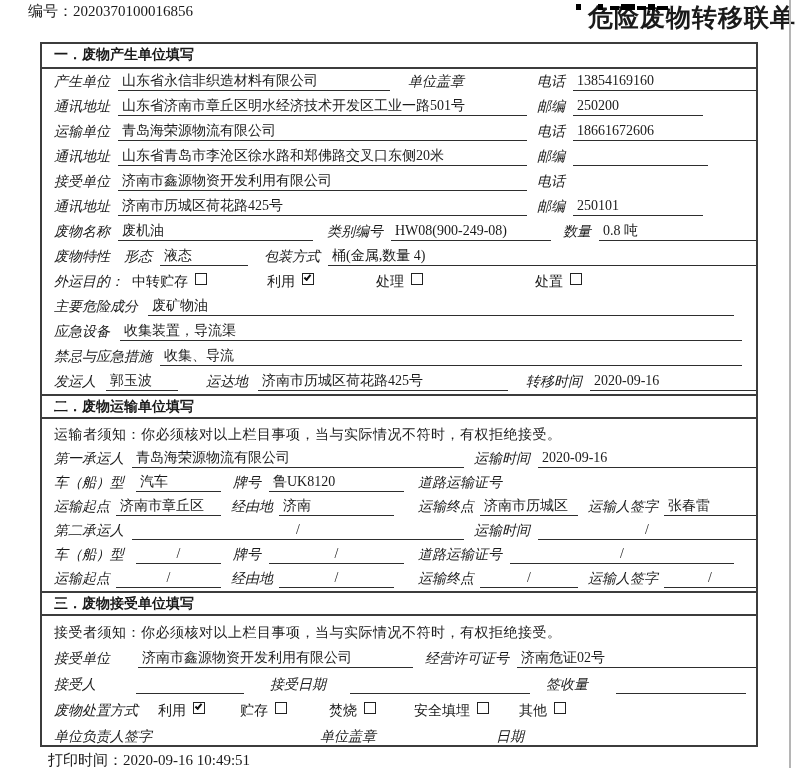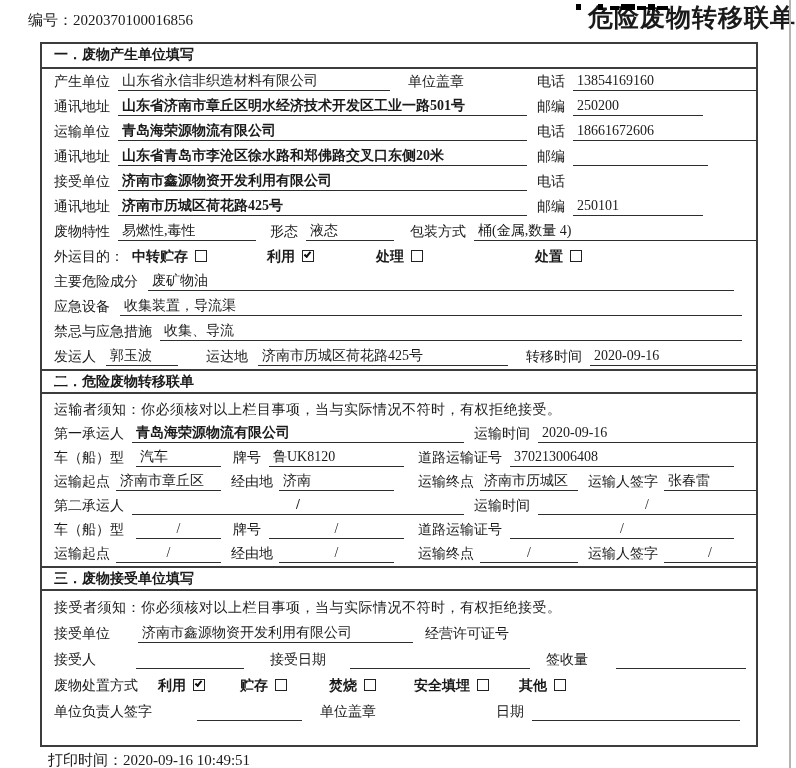--- a/index.html
+++ b/index.html
@@ -4,21 +4,21 @@
 <style>
   * { box-sizing: border-box; margin: 0; padding: 0; }
   html,body { width:796px; height:768px; }
   body {
     position: relative;
     background: #ffffff;
     font-family: "Liberation Serif", "DejaVu Serif", serif;
     color: #1a1a1a;
     overflow: hidden;
   }
-  .serial { position:absolute; left:28px; top:11px; font-size:15px; }
+  .serial { position:absolute; left:28px; top:2px; font-size:15px; }
   .title  { position:absolute; left:80px; top:1px; width:716px; text-align:right;
             font-size:25px; font-weight:700; letter-spacing:1px; }
   .qr-frag { position:absolute; left:576px; top:0; width:92px; height:10px; overflow:hidden; }
   .page-edge { position:absolute; left:789px; top:0; width:2px; height:768px; background:#b5b5b5; }
 
   .form {
     position:absolute; left:40px; top:42px; width:718px; height:705px;
     border:2px solid #3c3c3c; overflow:hidden; background:#fff;
   }
   .sec {
@@ -26,31 +26,31 @@
     padding-left:12px; border-bottom:2px solid #3c3c3c;
   }
   .sec.bt { border-top:2px solid #3c3c3c; }
   .row {
     display:flex; align-items:flex-end; padding-left:12px; padding-bottom:3px;
     font-size:14px; white-space:nowrap;
   }
   .row > *, .left > * { line-height:18px; }
   .h1 { height:25px; } .h2 { height:24px; } .h3 { height:26px; }
   .hn { height:28px; } .hn3 { height:29px; }
-  .lbl { flex:none; }
+  .lbl { flex:none;font-style:italic; }
   .val {
     display:inline-block; border-bottom:1px solid #2e2e2e;
     padding:0 4px; margin-left:8px; min-height:18px; overflow:hidden;
   }
   .fill { flex:1; }
   .slash { text-align:center; }
   .left { display:flex; align-items:flex-end; flex:none; width:483px; }
-  .left .fill { margin-right:10px;font-weight:bold; }
+  .left .fill { margin-right:10px; }
   .notice { letter-spacing:0.5px; }
-  .opt { display:inline-flex; align-items:center;font-weight:bold; }
+  .opt { display:inline-flex; align-items:flex-start; }
   .cb {
     display:inline-block; width:12px; height:12px; border:1.5px solid #222;
     margin-left:7px; margin-bottom:2px; position:relative; flex:none;
   }
   .tick { display:none; position:absolute; left:1px; top:1px; width:7px; height:4px;
           border-left:2px solid #111; border-bottom:2px solid #111;
           transform:rotate(-50deg); }
   .cb[data-checked="true"] .tick { display:block; }
   .footer { position:absolute; left:48px; top:751px; font-size:15px; }
   svg rect { shape-rendering:crispEdges; }
@@ -123,24 +123,31 @@
 
   <div class="row h1">
     <div class="left">
       <span class="lbl">通讯地址</span>
       <span class="val fill">济南市历城区荷花路425号</span>
     </div>
     <span class="lbl">邮编</span>
     <span class="val" style="width:130px">250101</span>
   </div>
 
+  <div class="row h1">
+    <span class="lbl">废物名称</span>
+    <span class="val" style="width:195px">废机油</span>
+    <span class="lbl" style="margin-left:14px">类别编号</span>
+    <span class="val" style="width:160px">HW08(900-249-08)</span>
+    <span class="lbl" style="margin-left:12px">数量</span>
+    <span class="val fill">0.8 吨</span>
+  </div>
 
   <div class="row h1">
     <span class="lbl">废物特性</span>
-    <span class="val" style="width:138px">易燃性,毒性</span>
     <span class="lbl" style="margin-left:14px">形态</span>
     <span class="val" style="width:88px">液态</span>
     <span class="lbl" style="margin-left:16px">包装方式</span>
     <span class="val fill">桶(金属,数量 4)</span>
   </div>
 
   <div class="row h1">
     <span class="lbl">外运目的：</span>
     <span class="opt" style="margin-left:8px">
       <span>中转贮存</span>
@@ -179,42 +186,41 @@
 
   <div class="row h1">
     <span class="lbl">发运人</span>
     <span class="val" style="width:72px;margin-left:10px">郭玉波</span>
     <span class="lbl" style="margin-left:28px">运达地</span>
     <span class="val" style="width:250px;margin-left:10px">济南市历城区荷花路425号</span>
     <span class="lbl" style="margin-left:18px">转移时间</span>
     <span class="val fill">2020-09-16</span>
   </div>
 
-  <div class="sec bt">二．危险废物转移联单</div>
+  <div class="sec bt">二．废物运输单位填写</div>
 
   <div class="row hn">
     <span class="notice">运输者须知：你必须核对以上栏目事项，当与实际情况不符时，有权拒绝接受。</span>
   </div>
 
   <div class="row h2">
     <div class="left" style="width:420px">
       <span class="lbl">第一承运人</span>
       <span class="val fill">青岛海荣源物流有限公司</span>
     </div>
     <span class="lbl">运输时间</span>
     <span class="val fill">2020-09-16</span>
   </div>
 
   <div class="row h2" style="padding-right:22px">
     <span class="lbl">车（船）型</span>
     <span class="val" style="width:85px;margin-left:12px">汽车</span>
     <span class="lbl" style="margin-left:12px">牌号</span>
     <span class="val" style="width:135px">鲁UK8120</span>
     <span class="lbl" style="margin-left:14px">道路运输证号</span>
-    <span class="val fill">370213006408</span>
   </div>
 
   <div class="row h2">
     <span class="lbl">运输起点</span>
     <span class="val" style="width:105px;margin-left:6px">济南市章丘区</span>
     <span class="lbl" style="margin-left:10px">经由地</span>
     <span class="val" style="width:115px;margin-left:6px">济南</span>
     <span class="lbl" style="margin-left:24px">运输终点</span>
     <span class="val" style="width:98px;margin-left:6px">济南市历城区</span>
     <span class="lbl" style="margin-left:10px">运输人签字</span>
@@ -253,20 +259,21 @@
   <div class="sec bt">三．废物接受单位填写</div>
 
   <div class="row hn3">
     <span class="notice">接受者须知：你必须核对以上栏目事项，当与实际情况不符时，有权拒绝接受。</span>
   </div>
 
   <div class="row h3">
     <span class="lbl">接受单位</span>
     <span class="val" style="width:275px;margin-left:28px">济南市鑫源物资开发利用有限公司</span>
     <span class="lbl" style="margin-left:12px">经营许可证号</span>
+    <span class="val fill">济南危证02号</span>
   </div>
 
   <div class="row h3" style="padding-right:10px">
     <span class="lbl">接受人</span>
     <span class="val" style="width:108px;margin-left:40px"></span>
     <span class="lbl" style="margin-left:26px">接受日期</span>
     <span class="val" style="width:180px;margin-left:24px"></span>
     <span class="lbl" style="margin-left:16px">签收量</span>
     <span class="val fill" style="margin-left:28px"></span>
   </div>

